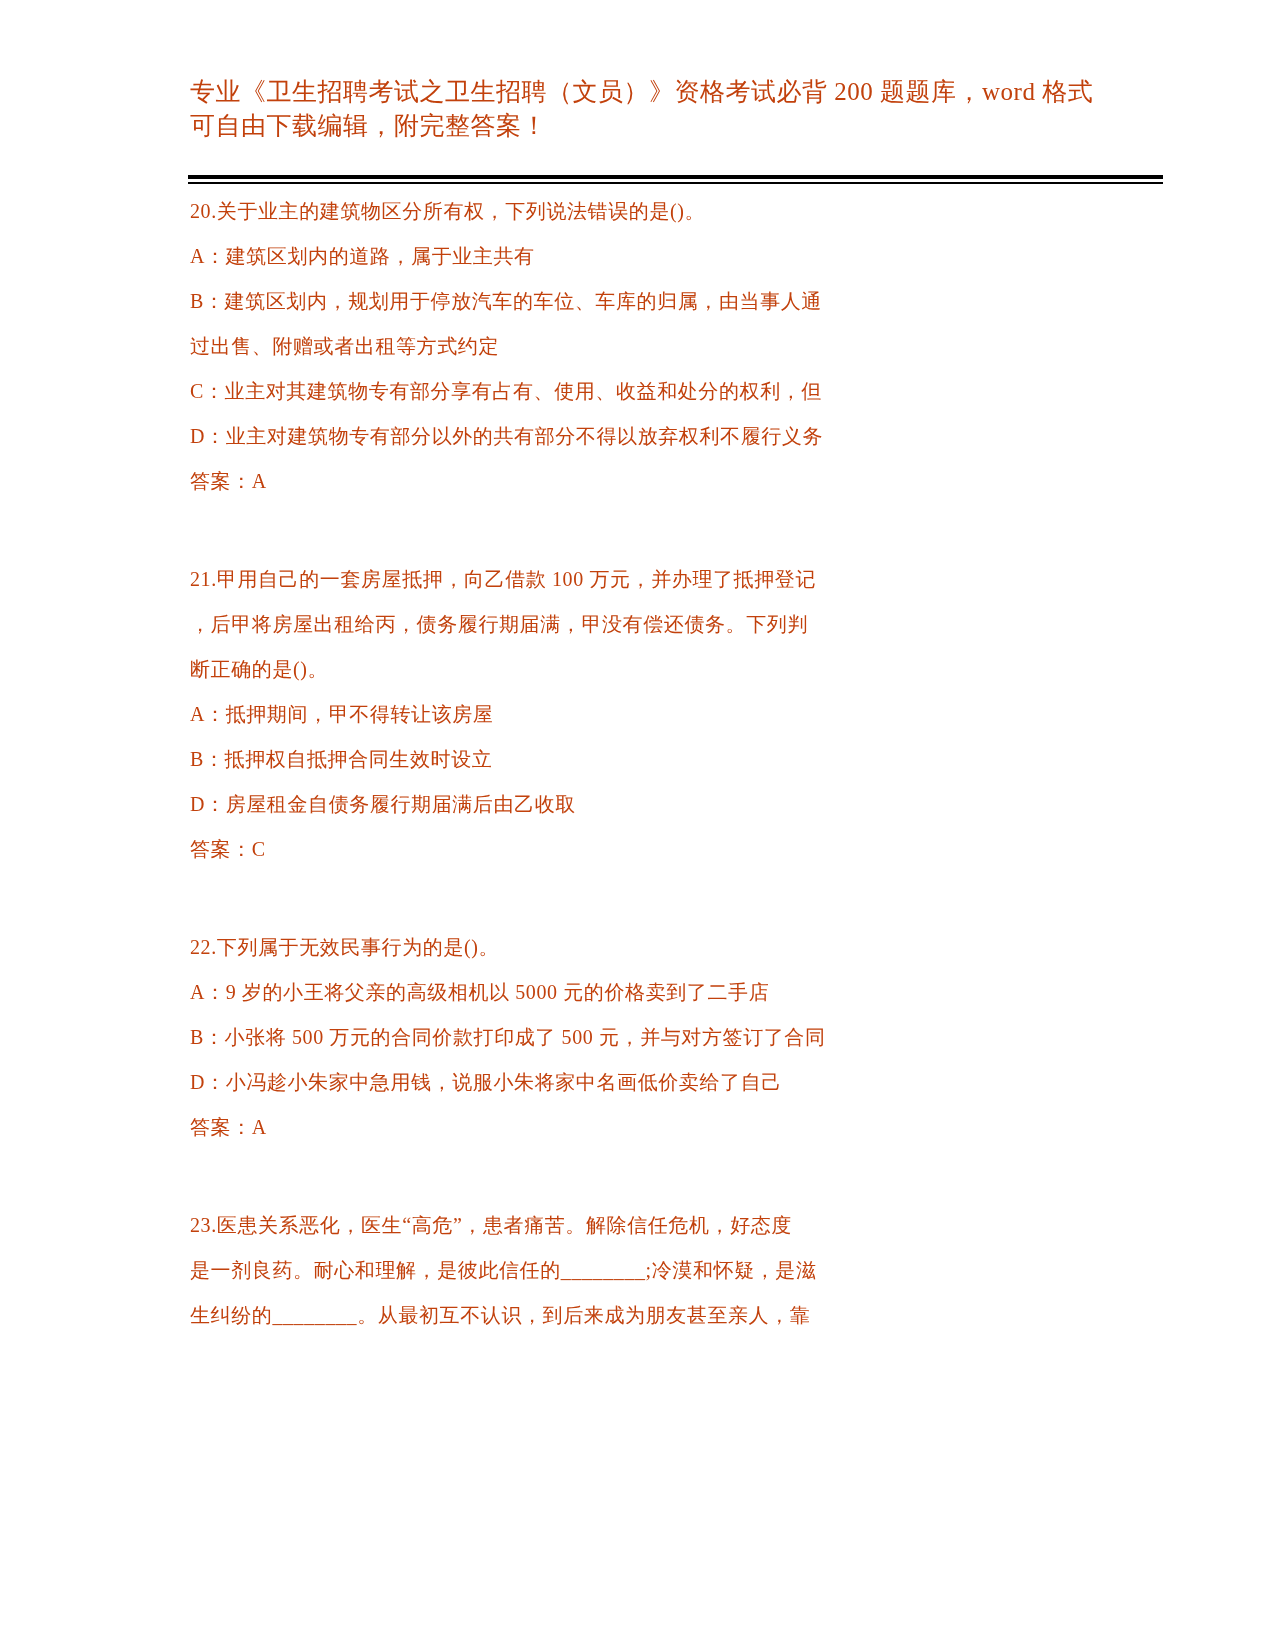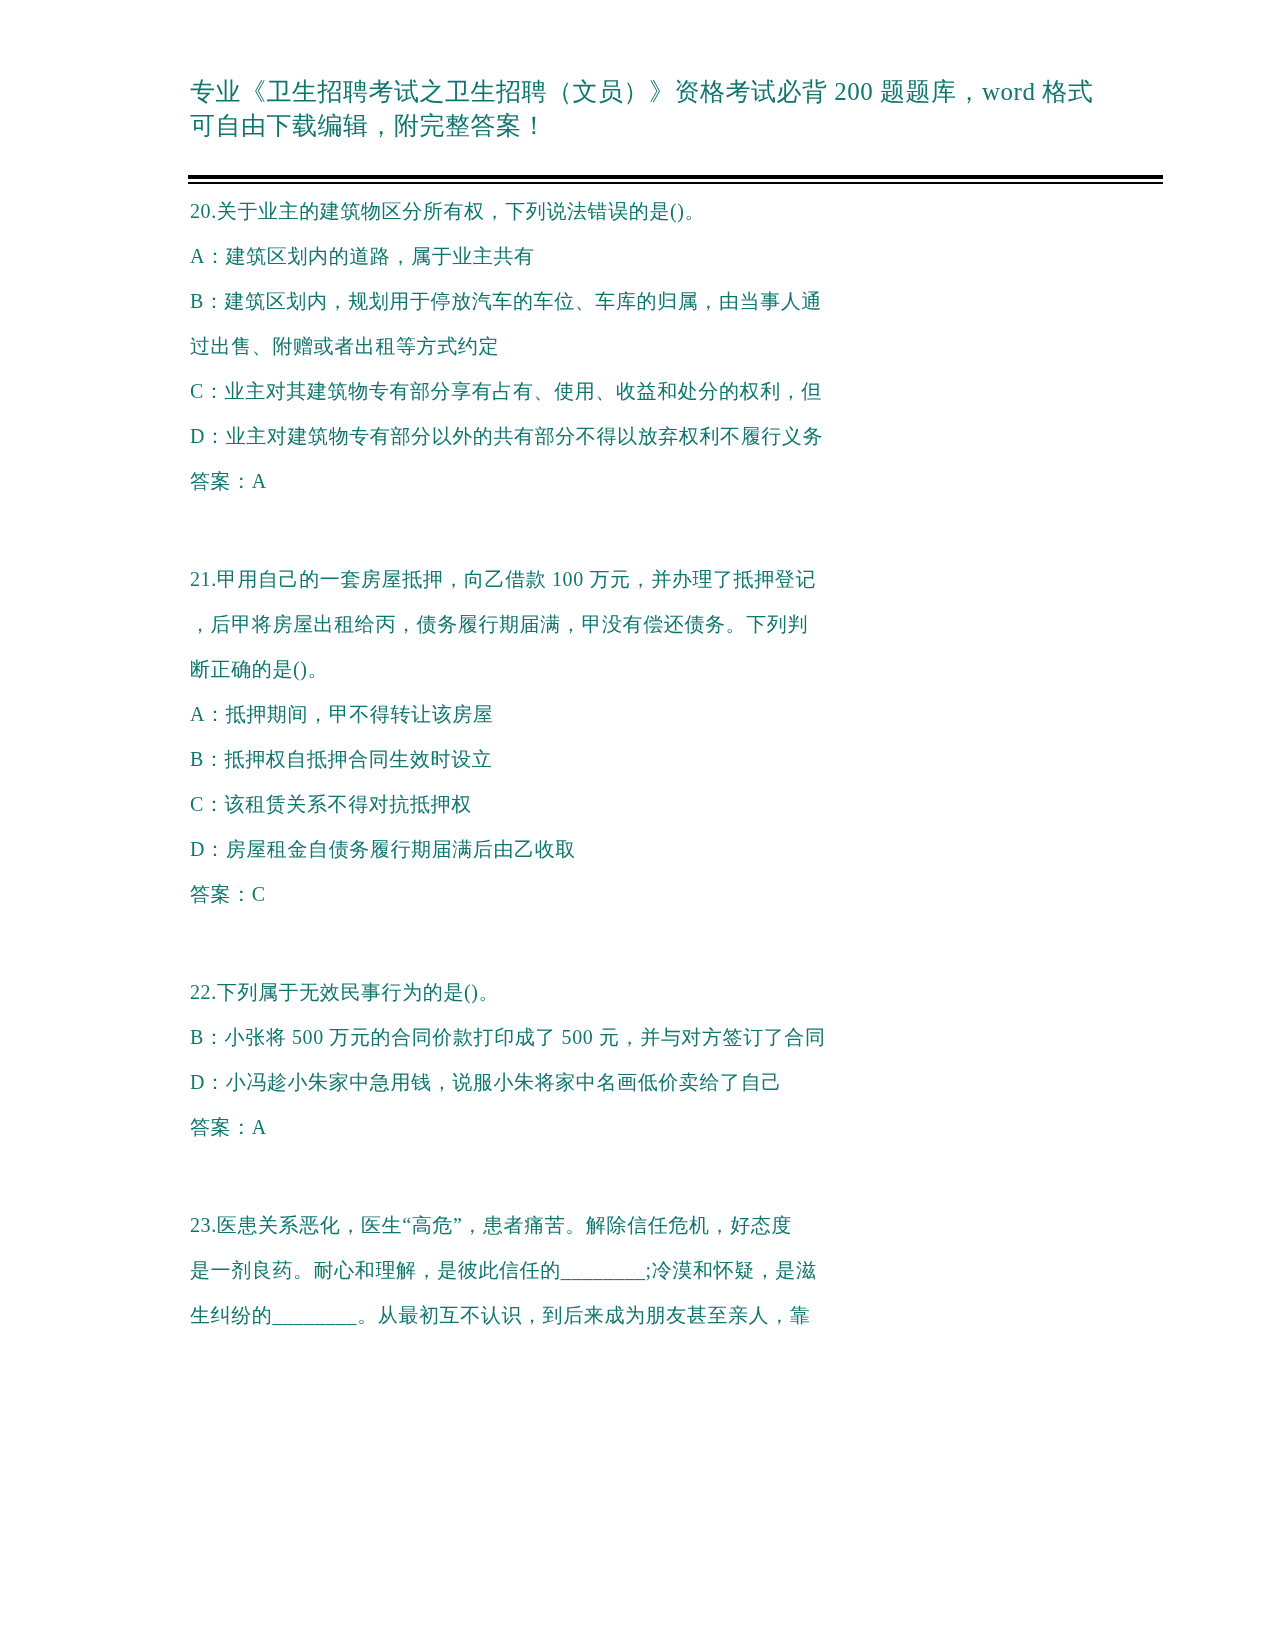--- a/index.html
+++ b/index.html
@@ -7,21 +7,21 @@
     padding: 0;
     background: #ffffff;
   }
   .page {
     position: relative;
     width: 1275px;
     height: 1650px;
     background: #ffffff;
     overflow: hidden;
     font-family: "Liberation Serif", "DejaVu Serif", serif;
-    color: #0f766e;
+    color: #c2410c;
   }
   .header {
     position: absolute;
     left: 190px;
     top: 75px;
     width: 975px;
     font-size: 25px;
     line-height: 34px;
     letter-spacing: 0.5px;
   }
@@ -71,27 +71,27 @@
       <div class="line">D：业主对建筑物专有部分以外的共有部分不得以放弃权利不履行义务</div>
       <div class="line answer">答案：A</div>
     </div>
 
     <div class="qblock">
       <div class="line">21.甲用自己的一套房屋抵押，向乙借款 100 万元，并办理了抵押登记</div>
       <div class="line">，后甲将房屋出租给丙，债务履行期届满，甲没有偿还债务。下列判</div>
       <div class="line">断正确的是()。</div>
       <div class="line">A：抵押期间，甲不得转让该房屋</div>
       <div class="line">B：抵押权自抵押合同生效时设立</div>
-      <div class="line">C：该租赁关系不得对抗抵押权</div>
       <div class="line">D：房屋租金自债务履行期届满后由乙收取</div>
       <div class="line answer">答案：C</div>
     </div>
 
     <div class="qblock">
       <div class="line">22.下列属于无效民事行为的是()。</div>
+      <div class="line">A：9 岁的小王将父亲的高级相机以 5000 元的价格卖到了二手店</div>
       <div class="line">B：小张将 500 万元的合同价款打印成了 500 元，并与对方签订了合同</div>
       <div class="line">D：小冯趁小朱家中急用钱，说服小朱将家中名画低价卖给了自己</div>
       <div class="line answer">答案：A</div>
     </div>
 
     <div class="qblock">
       <div class="line">23.医患关系恶化，医生“高危”，患者痛苦。解除信任危机，好态度</div>
       <div class="line">是一剂良药。耐心和理解，是彼此信任的________;冷漠和怀疑，是滋</div>
       <div class="line">生纠纷的________。从最初互不认识，到后来成为朋友甚至亲人，靠</div>
     </div>

